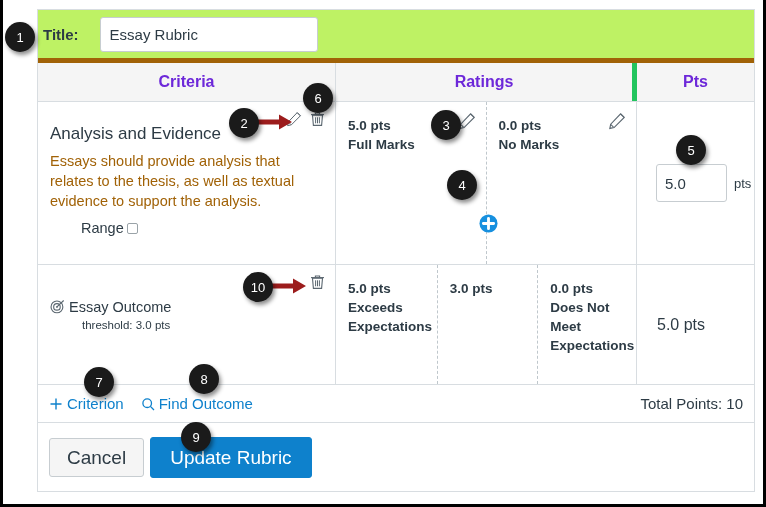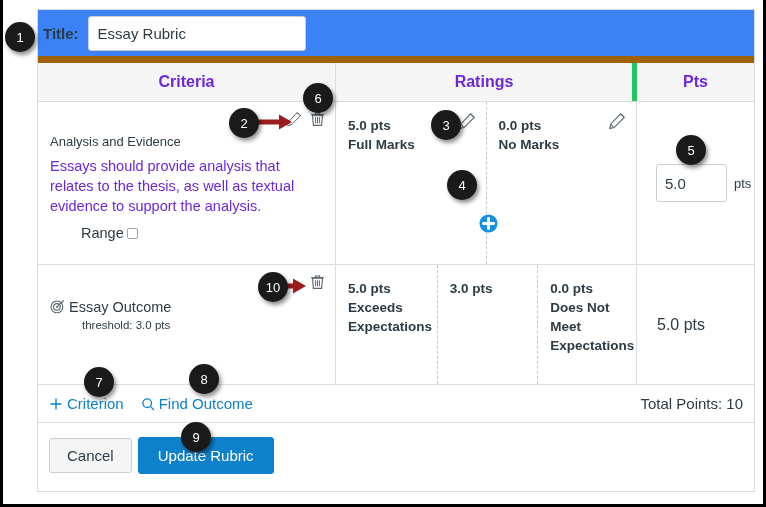--- a/index.html
+++ b/index.html
@@ -28,25 +28,26 @@
     position:absolute;
     left: 37px; top: 9px;
     width: 718px; height: 483px;
     border: 1px solid #d8dde1;
     background:#fff;
   }
 
   
   .title-bar {
     height: 53px;
-    background:#3b82f6;
-    border-bottom:7px solid #a16207;
+    background:#bef264;
+    border-bottom:5px solid #a16207;
     display:flex;
     align-items:center;
     padding-left: 5px;
+    gap: 12px;
   }
   .title-label {
     font-size: 15px; font-weight: bold; color:#2d3b45;
     margin-right: 9px;
   }
   .title-input {
     width: 218px; height: 35px;
     border:1px solid #c7cdd1; border-radius:3px;
     background:#fff;
     font-family:"Liberation Sans", sans-serif;
@@ -77,22 +78,22 @@
   .cell-pts      { flex:1; position:relative; display:flex; align-items:center; }
 
   .row1 { height: 163px; }
   .row2 { height: 120px; }
 
   
   .crit-icons {
     position:absolute; right: 10px; top: 9px;
     display:flex; gap:8px; align-items:center;
   }
-  .crit-name { font-size:13px; color:#2d3b45; margin-top: 22px; }
-  .crit-desc { font-size:14.5px; color:#6d28d9; line-height:20px; margin-top:7px; }
+  .crit-name { font-size:17px; color:#2d3b45; margin-top: 12px; }
+  .crit-desc { font-size:14.5px; color:#a16207; line-height:20px; margin-top:7px; }
   .range-row { display:flex; align-items:center; margin-top:9px; gap:3px;margin-left:31px; }
   .range-label { font-size:14.5px; color:#2d3b45; }
   .range-box { width:11px; height:11px; border:1px solid #9aa3a8; border-radius:2px; background:#fff; display:inline-block; }
 
   
   .outcome-head { display:flex; gap:4px; margin-top: 24px; }
   .outcome-name { font-size:14.5px; color:#2d3b45; }
   .outcome-thresh { font-size:11.5px; color:#2d3b45; margin-top:4px;padding-left:32px; }
 
   
@@ -134,21 +135,21 @@
     position:relative;
   }
   .link { display:flex; align-items:center; gap:4px; color:#0e81cc; font-size:15px; cursor:pointer; }
   .link + .link { margin-left:17px; }
   .total-points { margin-left:auto; font-size:15px; color:#2d3b45; }
 
   
   .btn-row { display:flex; align-items:center; gap:6px; padding: 14px 11px; }
   .btn {
     font-family:"Liberation Sans", sans-serif;
-    font-size:15px; border-radius:3px; cursor:pointer;
+    font-size:19px; border-radius:3px; cursor:pointer;
     padding: 9px 17px; line-height:1;
   }
   .btn-cancel { background:#f5f5f5; color:#2d3b45; border:1px solid #c7cdd1; }
   .btn-primary { background:#0e81cc; color:#fff; border:1px solid #0e81cc; padding: 10px 19px; font-weight:normal; }
 
   
   .badge {
     position:absolute;
     width:30px; height:30px; border-radius:50%;
     background:#1a1a1a; color:#fff;
@@ -336,20 +337,20 @@
   <div class="badge" style="left:676px; top:135px;">5</div>
 
   <div class="badge" style="left:303px; top:83px;">6</div>
 
   <div class="badge" style="left:84px; top:367px;">7</div>
 
   <div class="badge" style="left:189px; top:364px;">8</div>
 
   <div class="badge" style="left:181px; top:422px;">9</div>
 
-  <div class="badge" style="left:258px; top:272px;">10</div>
+  <div class="badge" style="left:243px; top:272px;">10</div>
   <span class="arrow" style="left:272px; top:277px;">
     <svg width="36" height="18" viewBox="0 0 36 18">
       <path d="M0 6.4 h21 v-5 l13 7.6 l-13 7.6 v-5 h-21 z" fill="#9c1c1c"></path>
     </svg>
   </span>
 
 </div>
 
 </body></html>

